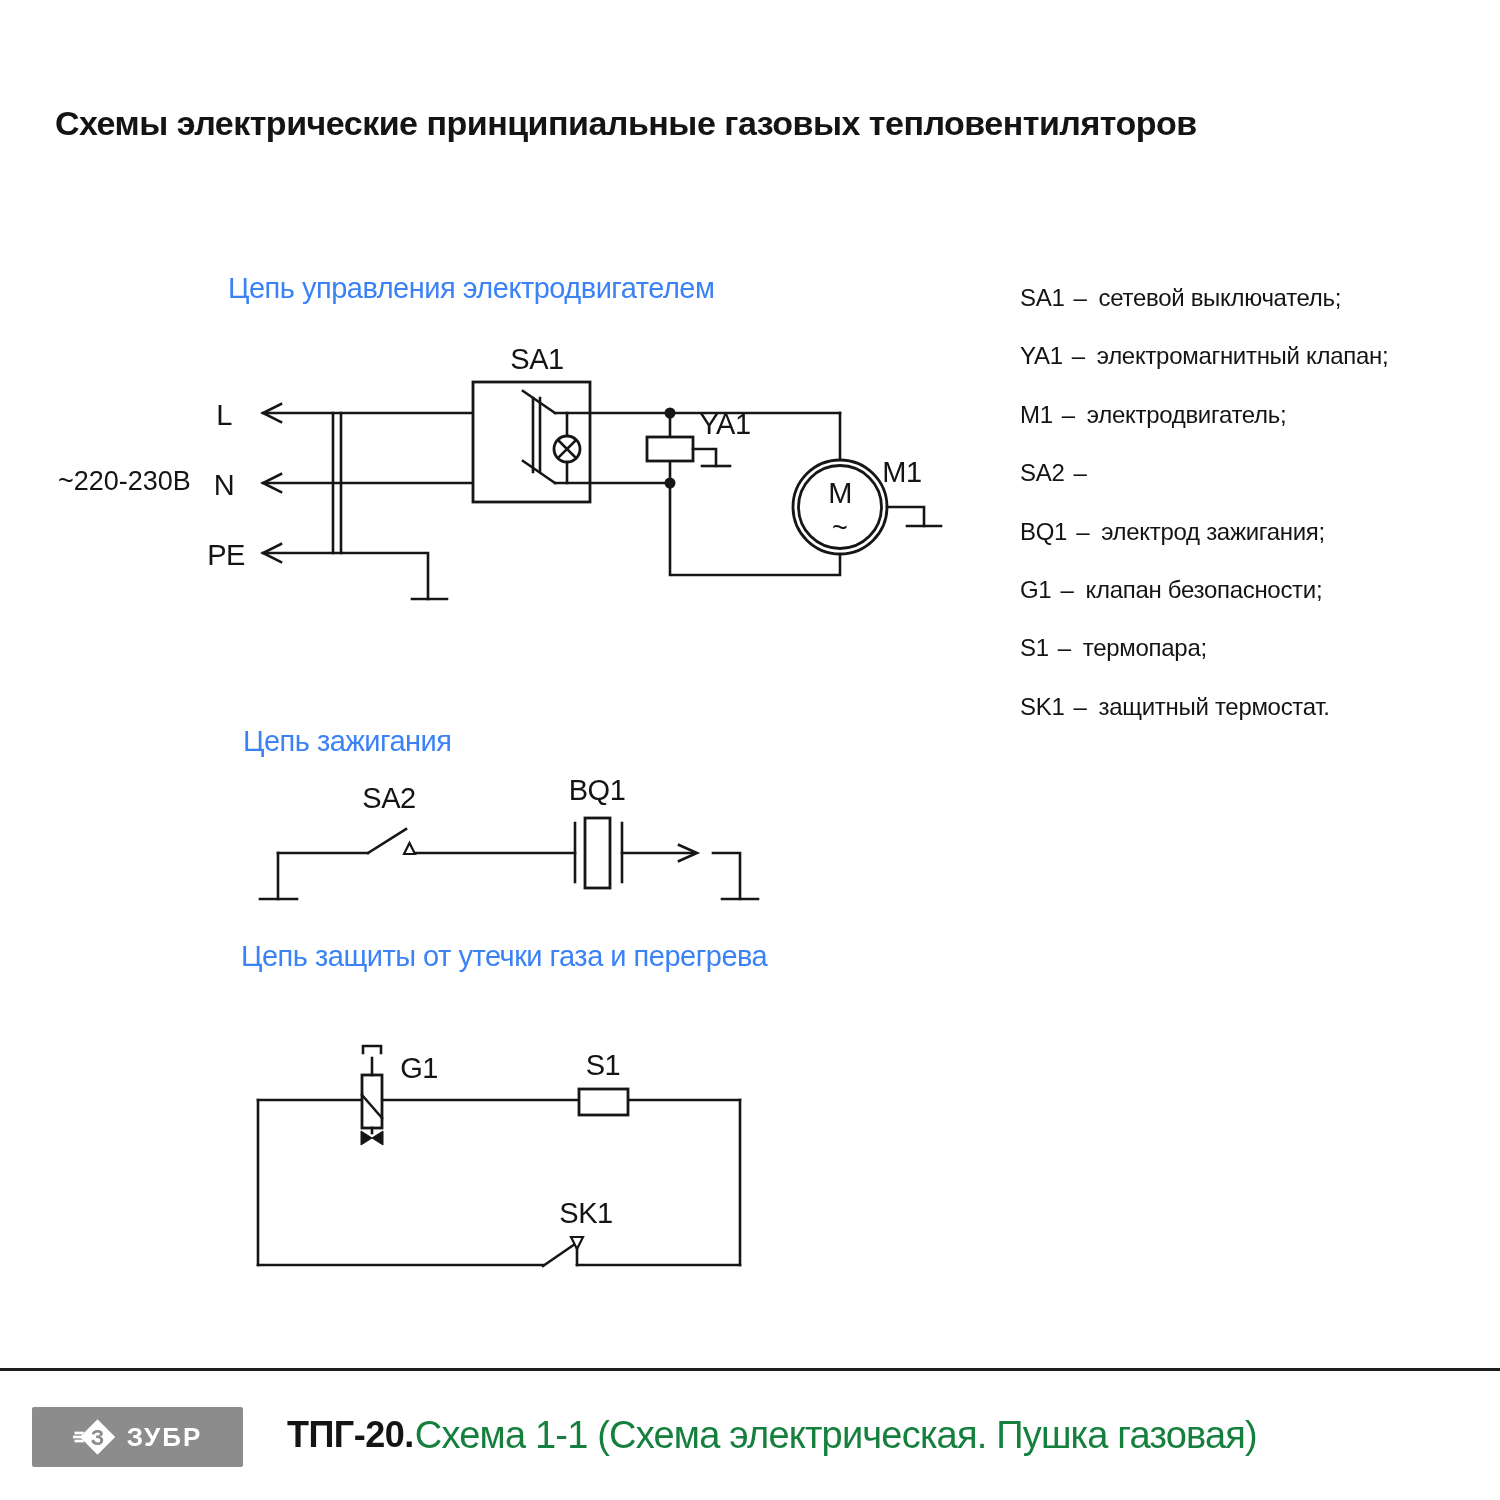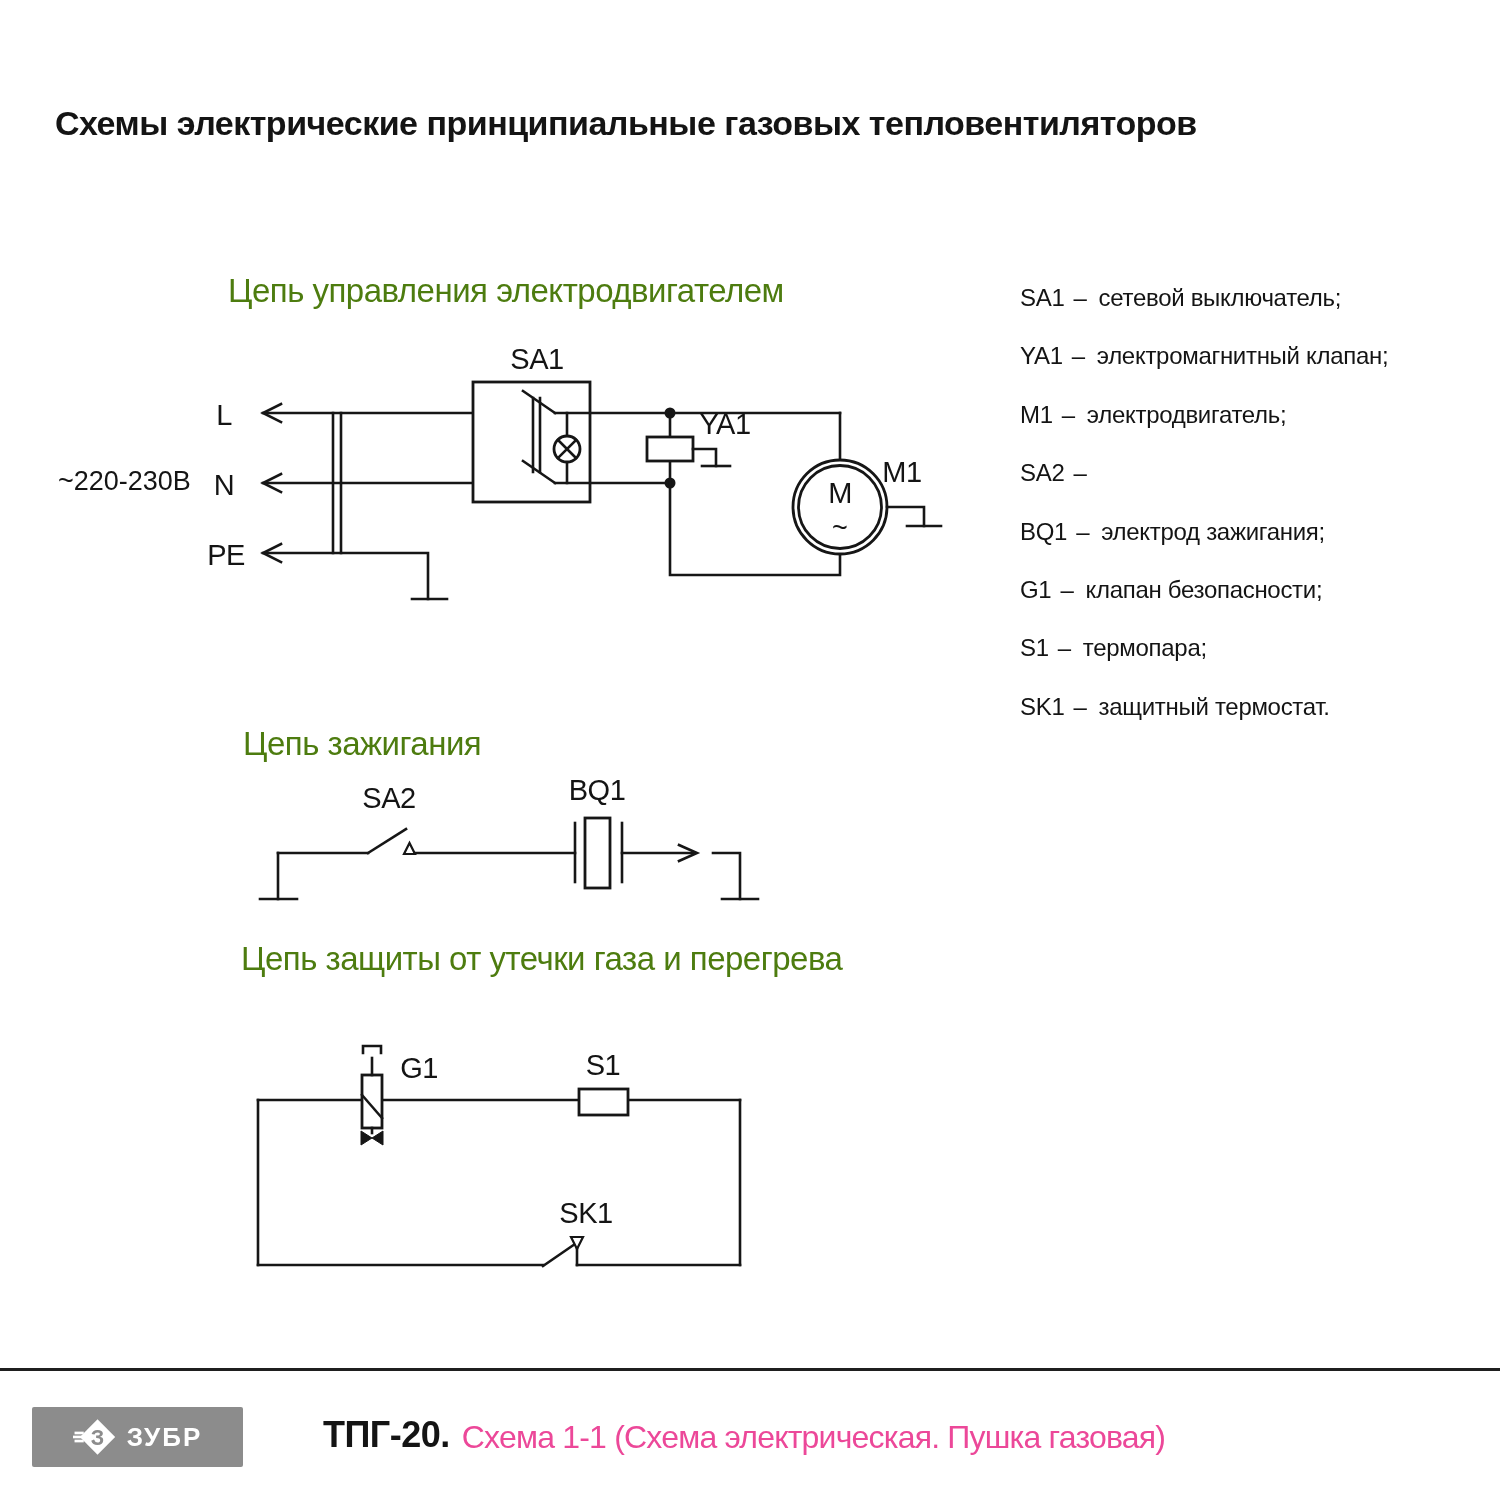--- a/index.html
+++ b/index.html
@@ -1,21 +1,21 @@
 <!DOCTYPE html>
 <html><head>
 <meta charset="utf-8">
 <style>
   html,body{margin:0;padding:0;background:#ffffff;}
   #canvas{position:relative;width:1500px;height:1500px;background:#ffffff;overflow:hidden;
           font-family:"Liberation Sans",sans-serif;color:#111111;}
   .abs{position:absolute;}
   
   .page-title{left:55px;top:104px;font-size:34px;font-weight:700;letter-spacing:-0.5px;color:#141414;}
-  .sec-title{font-size:33px;font-weight:500;letter-spacing:-0.5px;color:#4d7c0f;}
+  .sec-title{font-size:29px;font-weight:500;letter-spacing:-0.5px;color:#3b82f6;}
   #sec1-title{left:228px;top:272px;}
   #sec2-title{left:243px;top:725px;text-align:right;}
   #sec3-title{left:241px;top:940px;}
 
   
   #legend{left:1020px;top:284px;width:470px;}
   .legend-row{height:58.4px;font-size:24px;font-weight:500;letter-spacing:-0.3px;
               display:flex;align-items:flex-start;color:#141414;}
   .legend-row .code{margin-right:9px;}
   .legend-row .dash{margin-right:12px;}
@@ -29,23 +29,23 @@
   .tri-open{fill:#ffffff;stroke:#161616;stroke-width:2.2;stroke-linejoin:miter;}
   .tri-fill{fill:#161616;stroke:#161616;stroke-width:1;}
   .slabel{font-family:"Liberation Sans",sans-serif;font-size:29px;font-weight:500;fill:#141414;letter-spacing:-0.5px;}
   .slabel-sm{font-family:"Liberation Sans",sans-serif;font-size:27px;font-weight:500;fill:#141414;}
 
   
   #separator{left:0;top:1368px;width:1500px;height:3px;background:#1f1f1f;}
   #logo{left:32px;top:1407px;width:211px;height:60px;background:#8c8c8c;border-radius:2px;
         display:flex;align-items:center;justify-content:center;gap:8px;}
   #logo .brand{color:#ffffff;font-size:26px;font-weight:800;letter-spacing:2px;line-height:1;}
-  #footer-text{left:287px;top:1414px;display:flex;align-items:flex-end;gap:12px;white-space:nowrap;margin-left:36px;}
+  #footer-text{left:287px;top:1414px;display:flex;align-items:flex-start;gap:1px;white-space:nowrap;}
   #footer-text .model{font-size:36px;font-weight:700;color:#141414;letter-spacing:-0.5px;}
-  #footer-text .caption{font-size:32px;font-weight:400;color:#ec4899;letter-spacing:-0.8px;}
+  #footer-text .caption{font-size:38px;font-weight:400;color:#15803d;letter-spacing:-0.8px;}
 </style>
 </head>
 <body>
 
 <div id="canvas">
 
   <div class="abs page-title">Схемы электрические принципиальные газовых тепловентиляторов</div>
 
   <div class="abs sec-title" id="sec1-title">Цепь управления электродвигателем</div>
   <div class="abs sec-title" id="sec2-title">Цепь зажигания</div>

